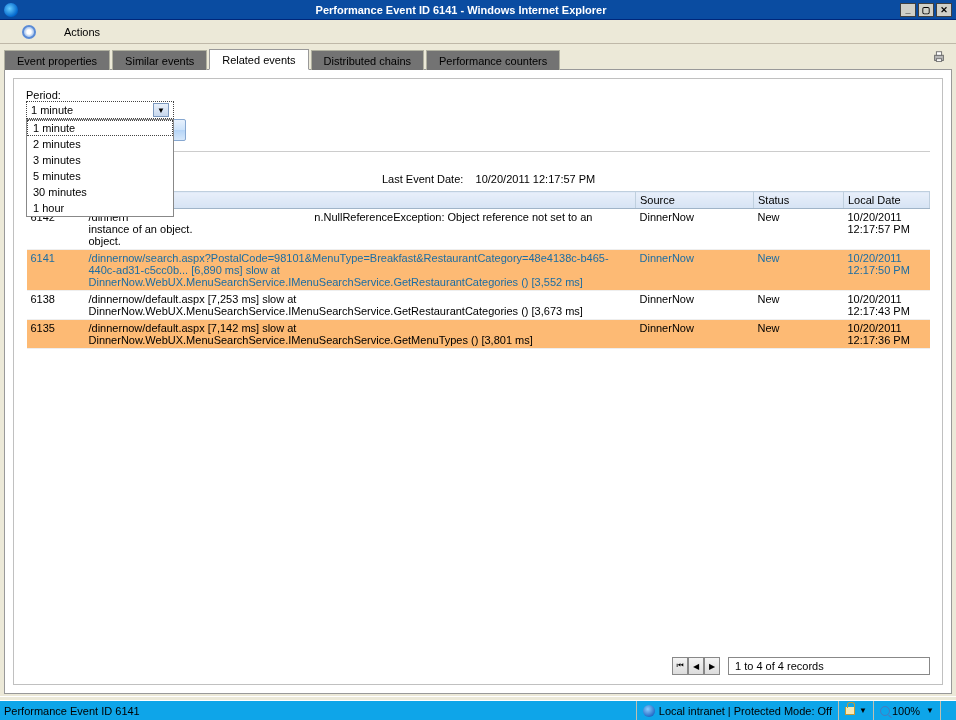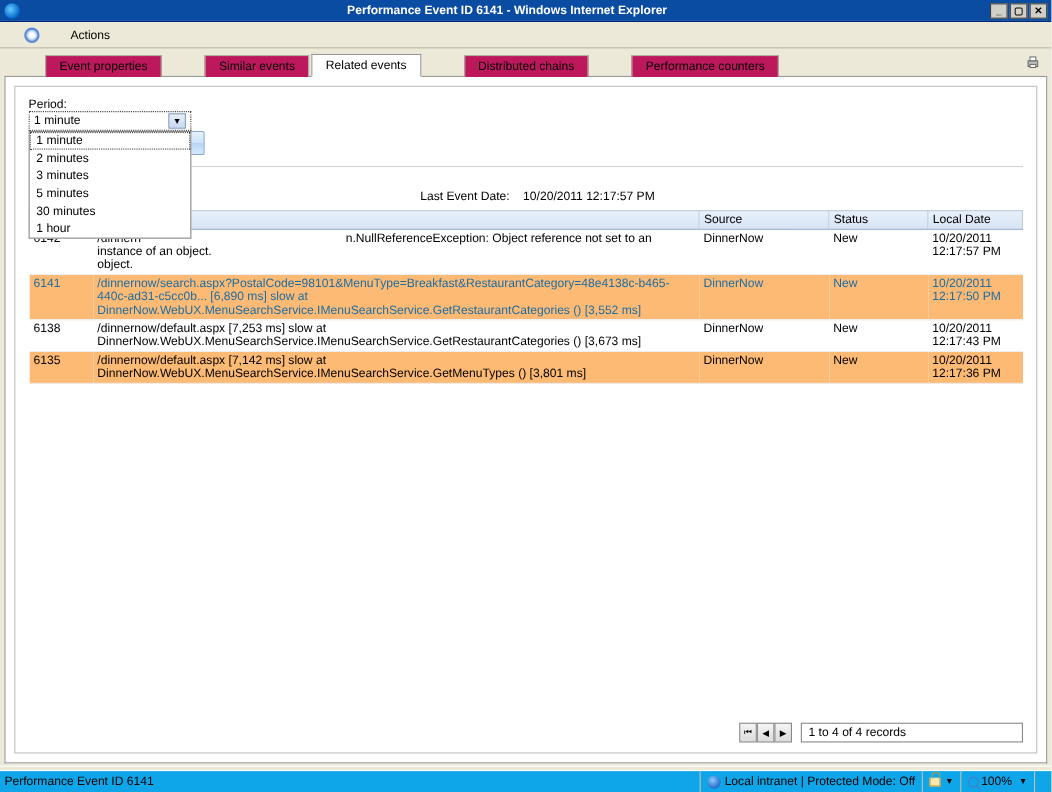--- a/index.html
+++ b/index.html
@@ -80,21 +80,21 @@
   font-size: 11px;
   cursor: pointer;
   position: relative;
   margin-bottom: -1px;
 }
 .tab.active {
   background: #fff;
   border-bottom: 1px solid #fff;
   font-weight: normal;
 }
-.tab.inactive { background: #be185d; border-color:#b0b0a0;margin-left:37px;}
+.tab.inactive { background: #737373; border-color:#b0b0a0;}
 .print-icon {
   position: absolute;
   right: 4px;
   top: 2px;
   width: 16px; height: 16px;
 }
 .content-panel {
   border: 1px solid #999;
   border-top: none;
   background: #fff;

